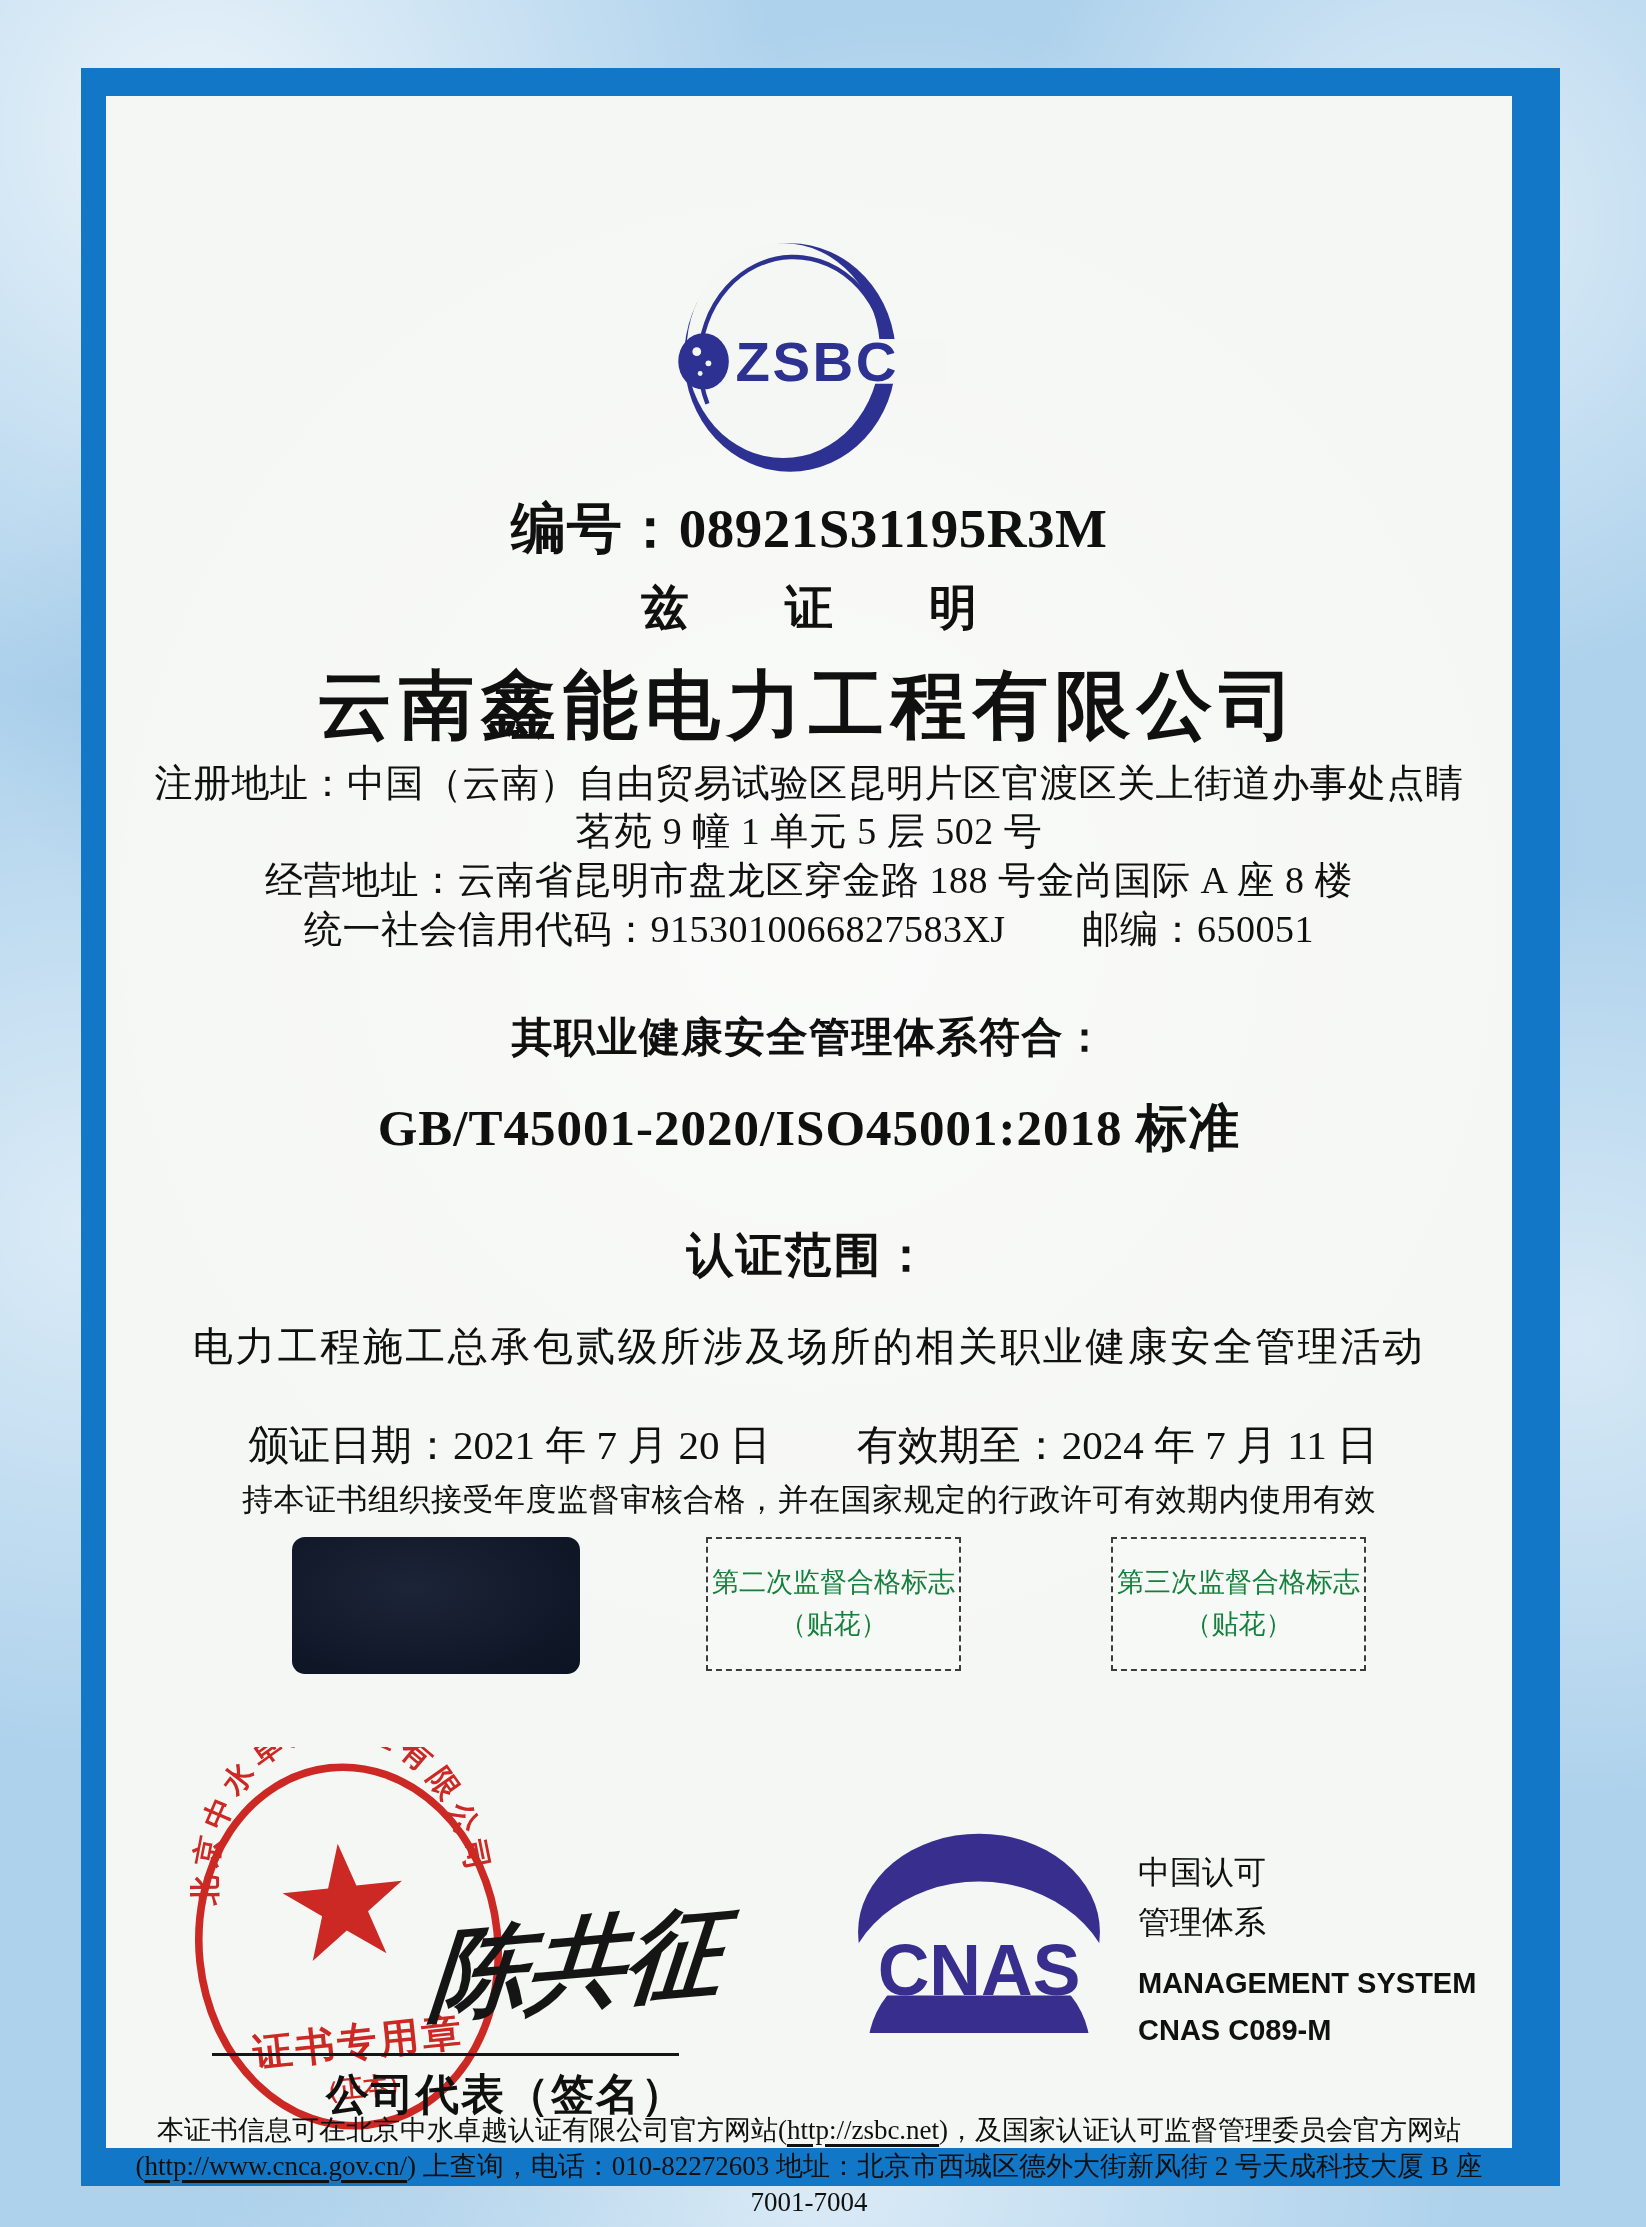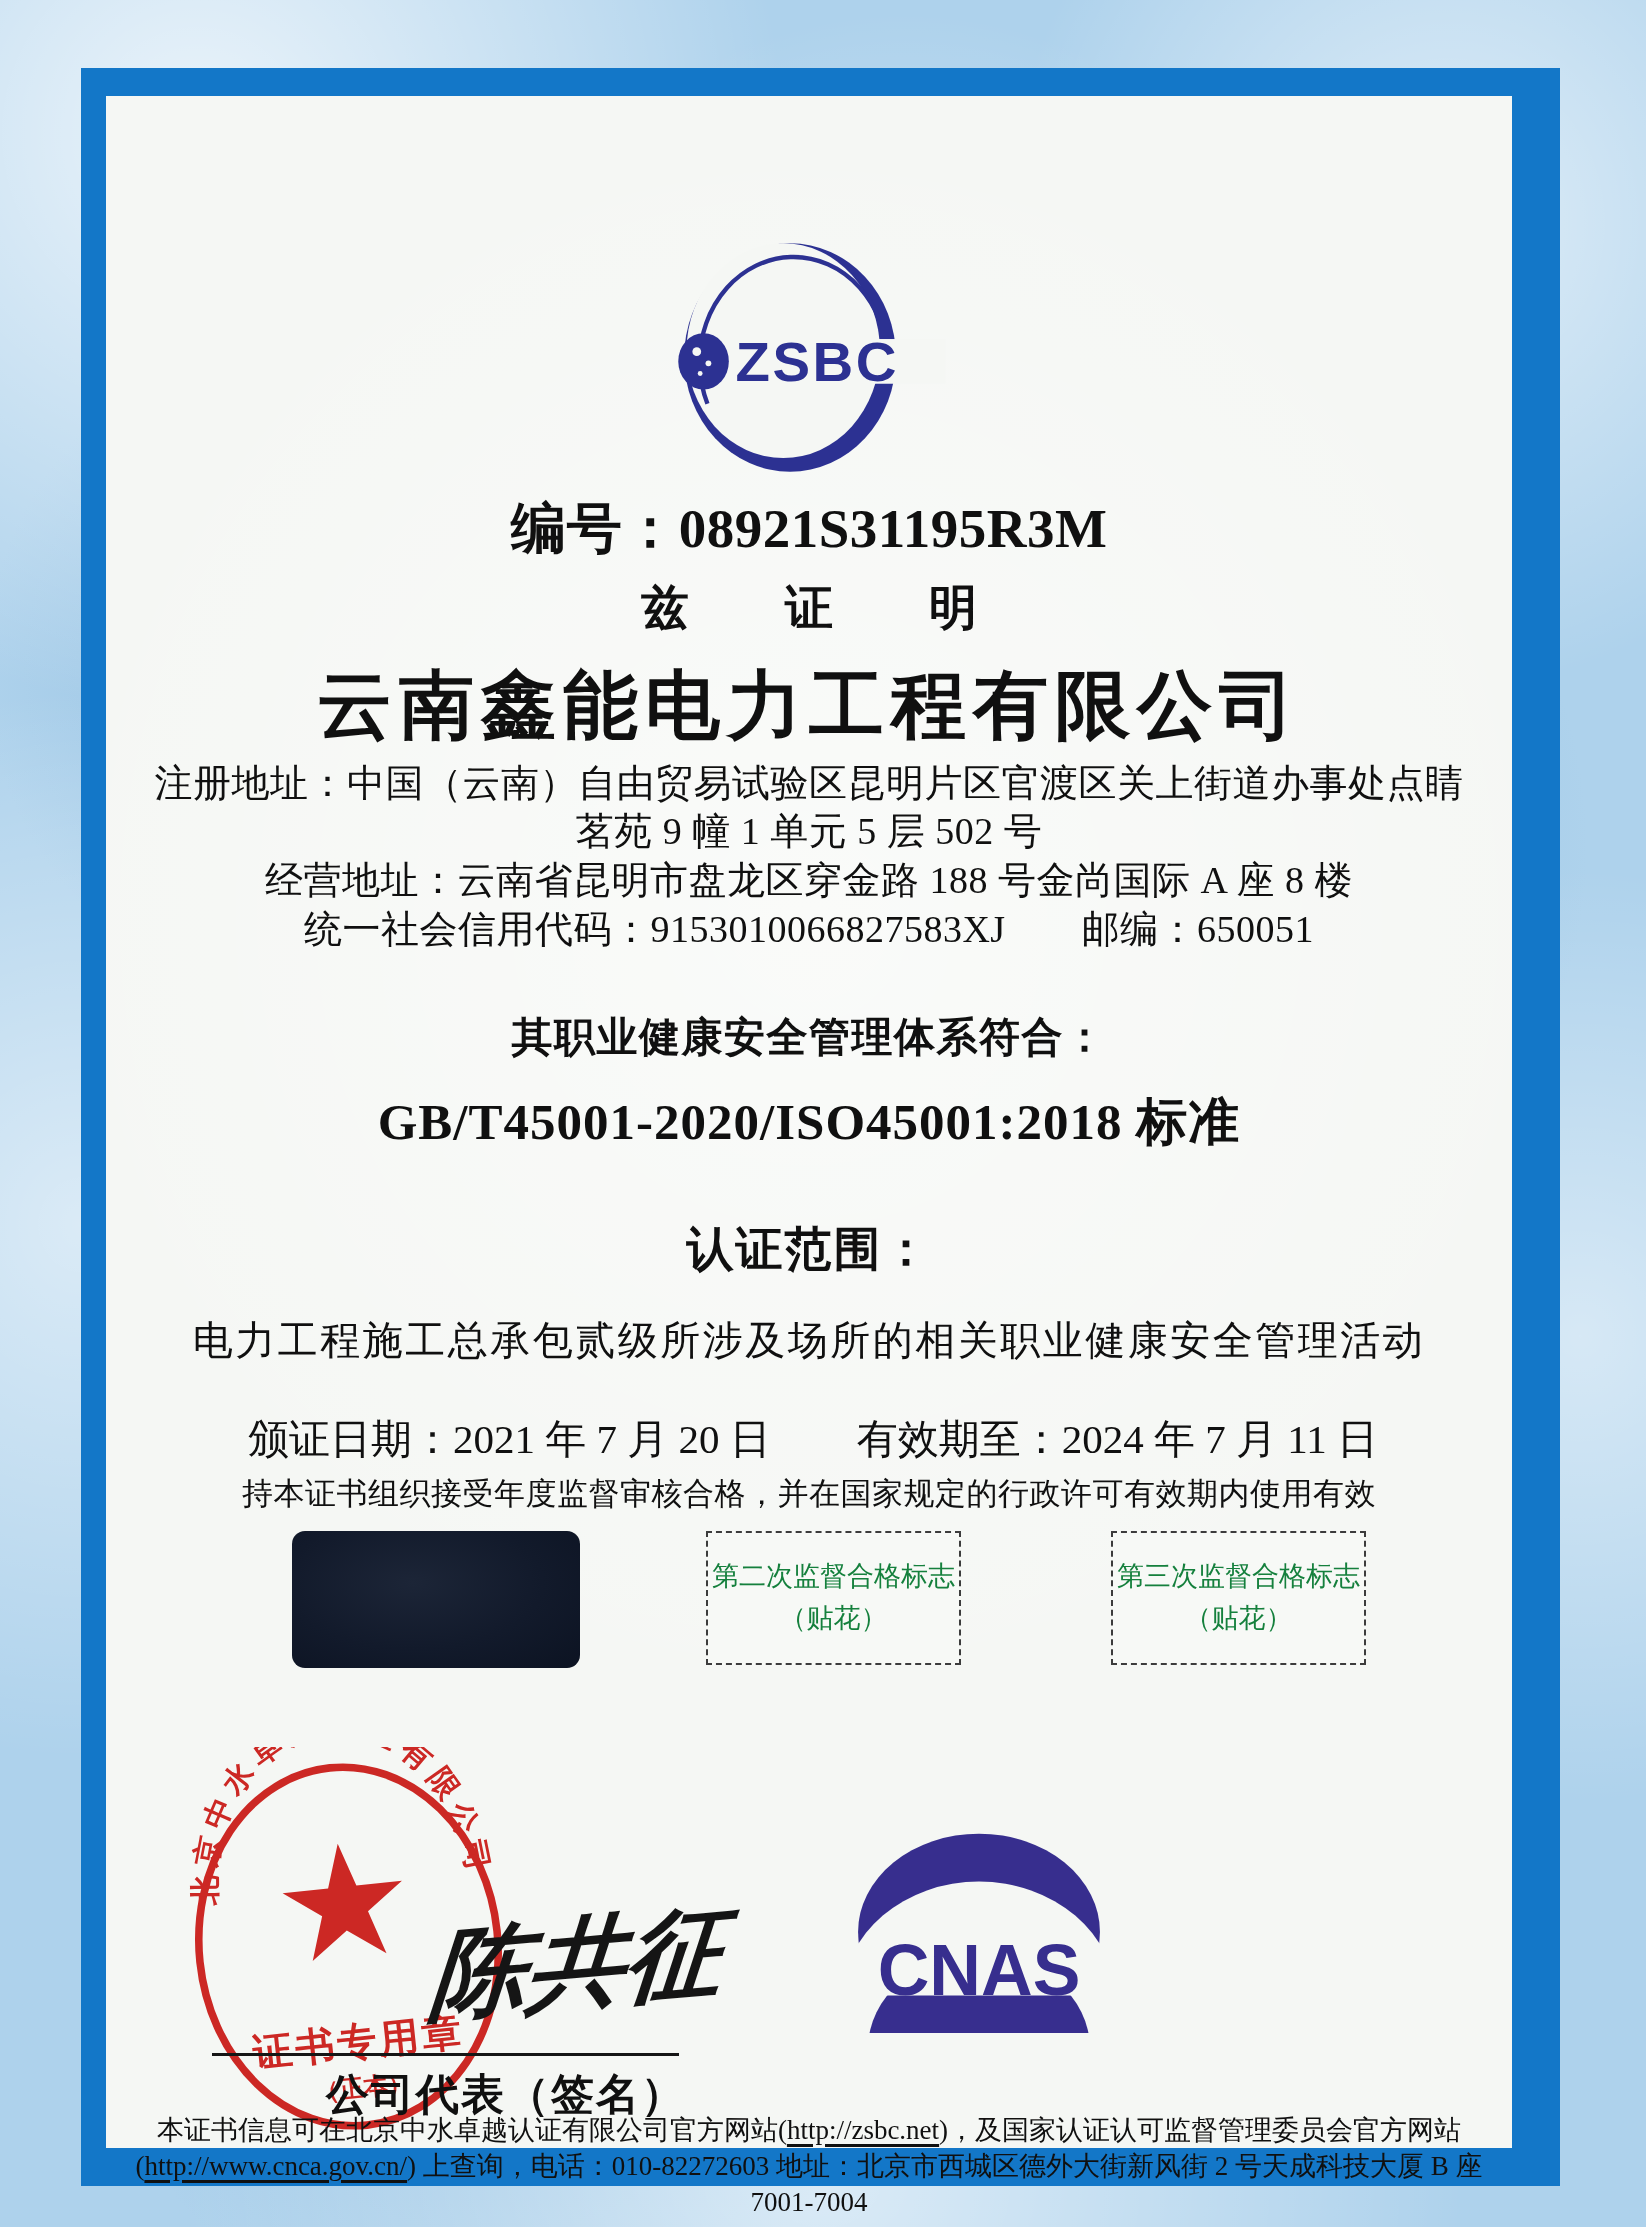--- a/index.html
+++ b/index.html
@@ -32,21 +32,21 @@
     font-weight:900;font-size:83px;letter-spacing:4px;line-height:1.2;color:#0c0c0c;
   }
   .certno{margin-top:13px;font-size:55px;font-weight:700;letter-spacing:1px;}
   .certno .num{font-weight:700;letter-spacing:0.5px;}
   .hereby{margin-top:10px;font-size:48px;font-weight:600;}
   .hereby span{display:inline-block;letter-spacing:96px;margin-right:-96px;}
   .company{margin-top:19px;font-size:75px;font-weight:700;letter-spacing:7px;line-height:1.25;}
   .addr{margin-top:6px;font-size:38px;line-height:1.28;font-weight:500;letter-spacing:0.5px;}
   .addr .gap{display:inline-block;width:76px;}
   .conform{margin-top:57px;font-size:41px;font-weight:600;letter-spacing:1.5px;}
-  .standard{margin-top:23px;font-size:51px;font-weight:600;letter-spacing:1px;}
+  .standard{margin-top:29px;font-size:51px;font-weight:600;letter-spacing:1px;}
   .scope-label{margin-top:61px;font-size:47px;font-weight:600;letter-spacing:2px;text-align:center;}
   .scope-text{margin-top:32px;font-size:40px;font-weight:500;letter-spacing:2.5px;}
   .dates{margin-top:44px;font-size:41px;font-weight:500;padding-left:8px;}
   .dates .d2{display:inline-block;margin-left:86px;}
   .note{margin-top:6px;font-size:31px;font-weight:500;letter-spacing:0.5px;}
   .boxes{margin-top:16px;height:138px;position:relative;text-align:left;}
   .sticker-dark{
     position:absolute;left:186px;top:0;width:288px;height:137px;border-radius:13px;
     background:radial-gradient(ellipse at 42% 38%, #1c2537 0%, #121a2b 55%, #0c1322 100%);
   }
@@ -153,20 +153,26 @@
     <div class="sign-label" data-name="signature-label">公司代表（签名）</div>
 
     <svg class="cnas-logo" viewBox="0 0 500 400" data-name="cnas-logo-icon">
       <ellipse cx="250" cy="200" rx="240" ry="195" fill="#372e8e"></ellipse>
       <ellipse cx="250" cy="330" rx="270" ry="230" fill="#f5f7f4"></ellipse>
       <ellipse cx="250" cy="430" rx="220" ry="185" fill="#372e8e"></ellipse>
       <rect x="0" y="230" width="500" height="96" fill="#f5f7f4"></rect>
       <text x="250" y="325" text-anchor="middle" font-size="142" font-weight="900" fill="#372e8e" letter-spacing="0" font-family="Liberation Sans, DejaVu Sans, sans-serif" data-name="cnas-logo-text">CNAS</text>
     </svg>
 
+    <div class="cnas-text" data-name="cnas-accreditation-block">
+      <div class="cnas-cn" data-name="cnas-cn-line1">中国认可</div>
+      <div class="cnas-cn" data-name="cnas-cn-line2">管理体系</div>
+      <div class="cnas-en" data-name="cnas-en-line1">MANAGEMENT SYSTEM</div>
+      <div class="cnas-en" style="margin-top:3px;" data-name="cnas-en-line2">CNAS C089-M</div>
+    </div>
 
     <div class="footer" data-name="footer-note">
       <div data-name="footer-line1"><span>本证书信息可在北京中水卓越认证有限公司官方网站(</span><span class="url" data-name="zsbc-url">http://zsbc.net</span><span>)，及国家认证认可监督管理委员会官方网站</span></div>
       <div data-name="footer-line2"><span>(</span><span class="url" data-name="cnca-url">http://www.cnca.gov.cn/</span><span>) 上查询，电话：010-82272603 地址：北京市西城区德外大街新风街 2 号天成科技大厦 B 座 7001-7004</span></div>
     </div>
 
   </div>
 </div>
 
 

